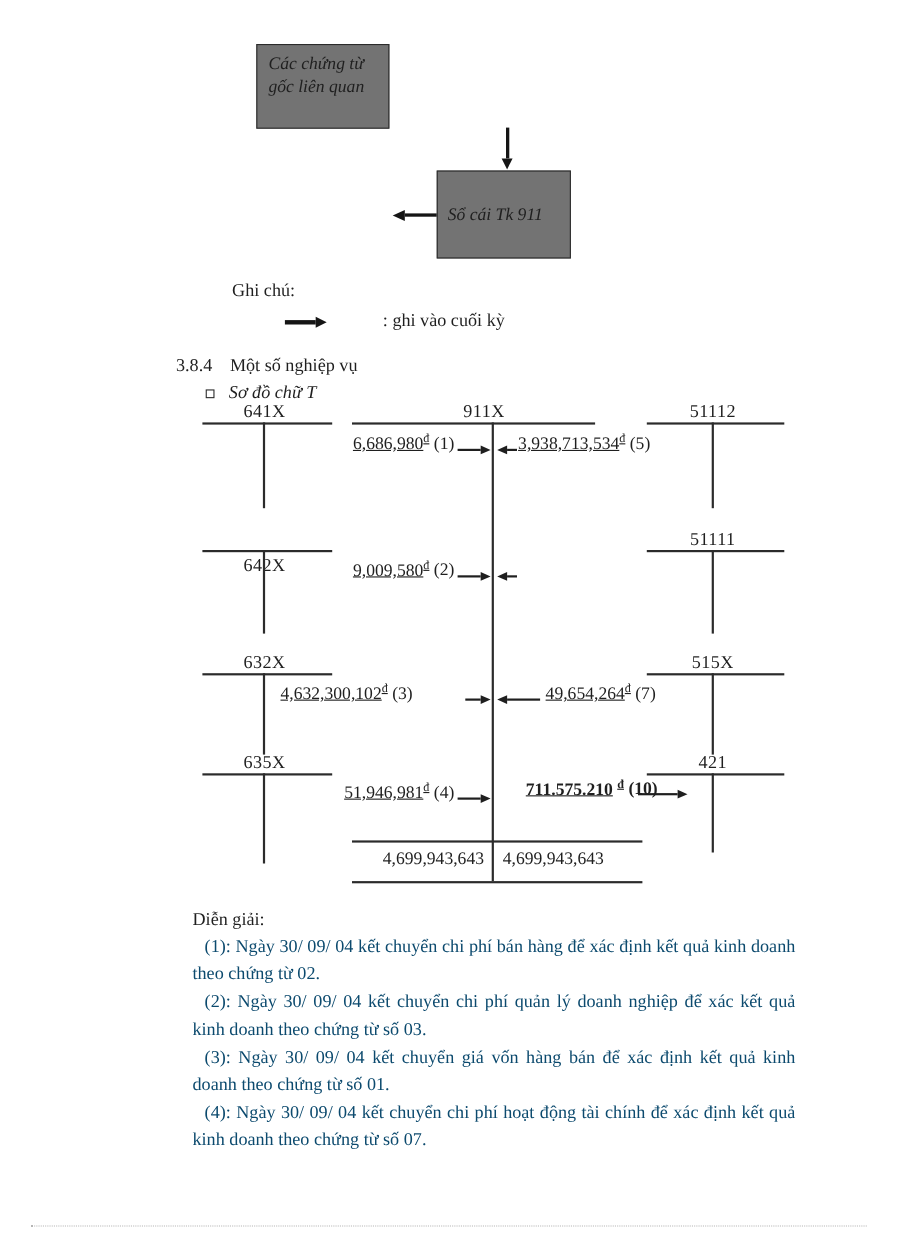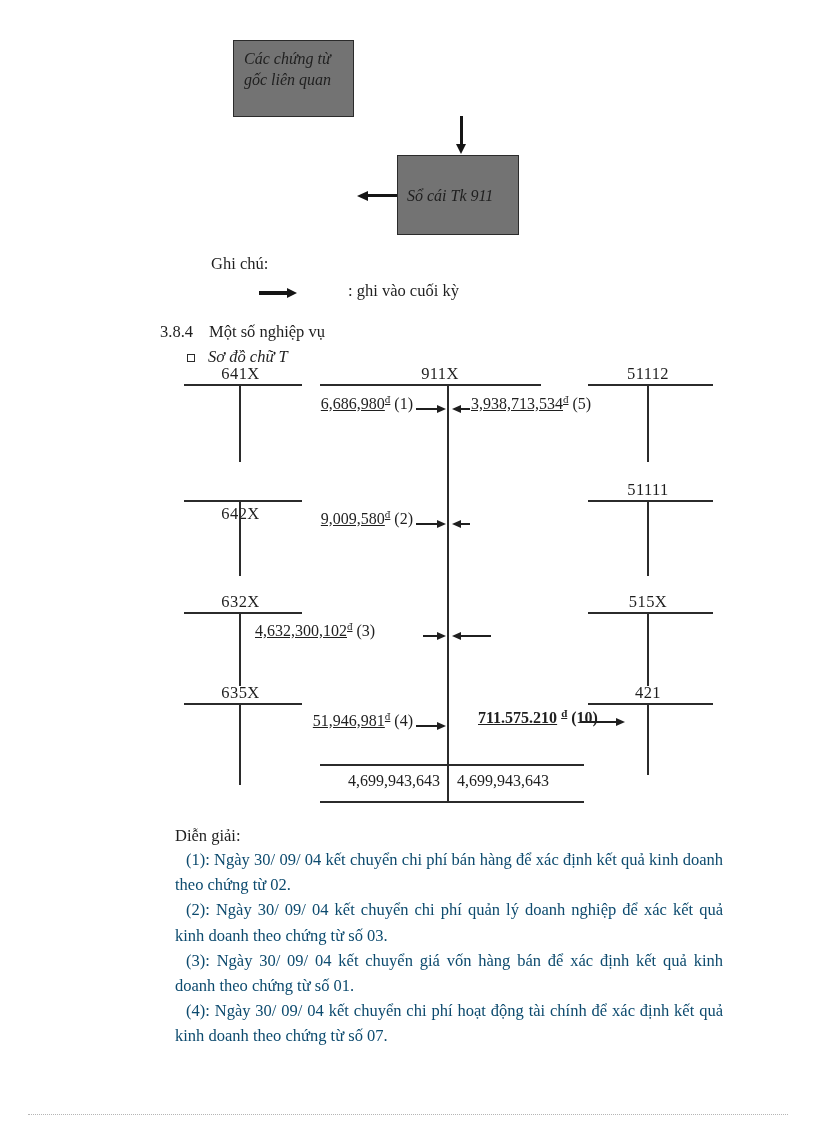--- a/index.html
+++ b/index.html
@@ -130,20 +130,23 @@
   <div class="arrow-r" style="left:416px; top:725px; width:21px;"></div>
 
   <div class="arrow-l" style="left:461px; top:408px; width:9px;"></div>
   <div class="amt-row" style="left:471px; top:393px; width:210px; text-align:left;">
     <span class="amt">3,938,713,534</span><sup>đ</sup><span class="ref">(5)</span>
   </div>
 
   <div class="arrow-l" style="left:461px; top:523px; width:9px;"></div>
 
   <div class="arrow-l" style="left:461px; top:635px; width:30px;"></div>
+  <div class="amt-row" style="left:496px; top:620px; width:210px; text-align:left;">
+    <span class="amt">49,654,264</span><sup>đ</sup><span class="ref">(7)</span>
+  </div>
 
   <div class="amt-row bold" style="left:478px; top:707px; width:160px; text-align:left;">
     <span class="amt">711.575.210</span> <sup>đ</sup><span class="ref">(10)</span>
   </div>
   <div class="arrow-r" style="left:580px; top:721px; width:36px;"></div>
 
   <div class="hline" style="left:320px; top:764px; width:264px;"></div>
   <div class="text" style="left:322px; top:772px; width:118px; text-align:right;">4,699,943,643</div>
   <div class="text" style="left:457px; top:772px; width:120px; text-align:left;">4,699,943,643</div>
   <div class="hline" style="left:320px; top:801px; width:264px;"></div>

